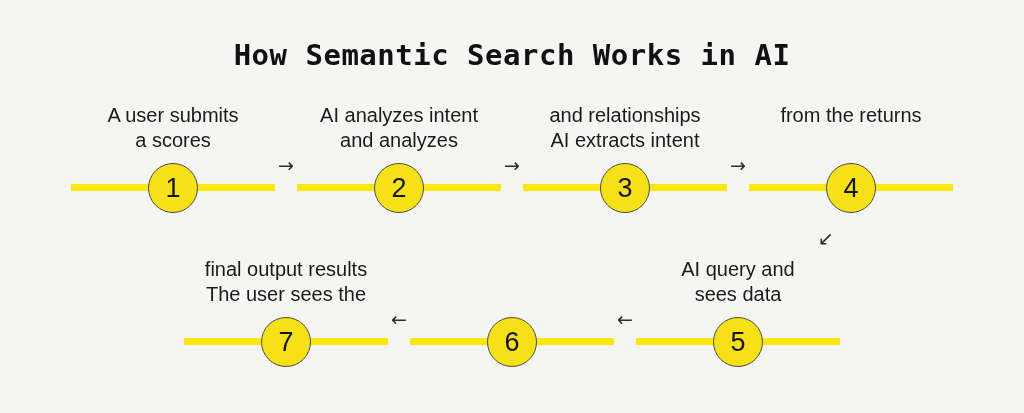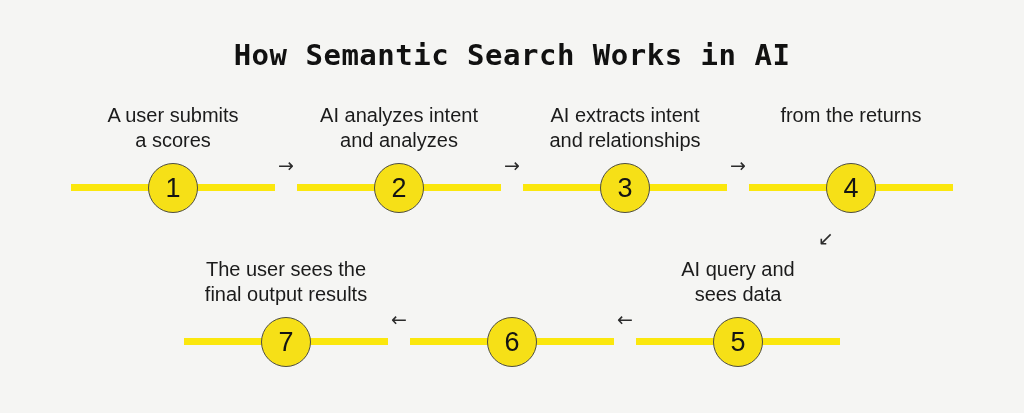--- a/index.html
+++ b/index.html
@@ -94,43 +94,43 @@
     <div>and analyzes</div>
   </div>
   <div class="yline" style="left:297px; top:184px;"></div>
   <div class="circle" style="left:374px; top:163px;">
     <span>2</span>
   </div>
 
   <div class="arrow" style="left:512px; top:165px;">→</div>
 
   <div class="step-label" style="left:485px; top:103px;">
+    <div>and relationships</div>
     <div>AI extracts intent</div>
-    <div>and relationships</div>
   </div>
   <div class="yline" style="left:523px; top:184px;"></div>
   <div class="circle" style="left:600px; top:163px;">
     <span>3</span>
   </div>
 
   <div class="arrow" style="left:738px; top:165px;">→</div>
 
   <div class="step-label" style="left:711px; top:103px;">
     <div>from the returns</div>
   </div>
   <div class="yline" style="left:749px; top:184px;"></div>
   <div class="circle" style="left:826px; top:163px;">
     <span>4</span>
   </div>
 
   <div class="arrow" style="left:826px; top:238px;">↙</div>
 
   <div class="step-label" style="left:146px; top:257px;">
+    <div>final output results</div>
     <div>The user sees the</div>
-    <div>final output results</div>
   </div>
   <div class="yline" style="left:184px; top:338px;"></div>
   <div class="circle" style="left:261px; top:317px;">
     <span>7</span>
   </div>
 
   <div class="arrow" style="left:399px; top:319px;">←</div>
 
   <div class="yline" style="left:410px; top:338px;"></div>
   <div class="circle" style="left:487px; top:317px;">

